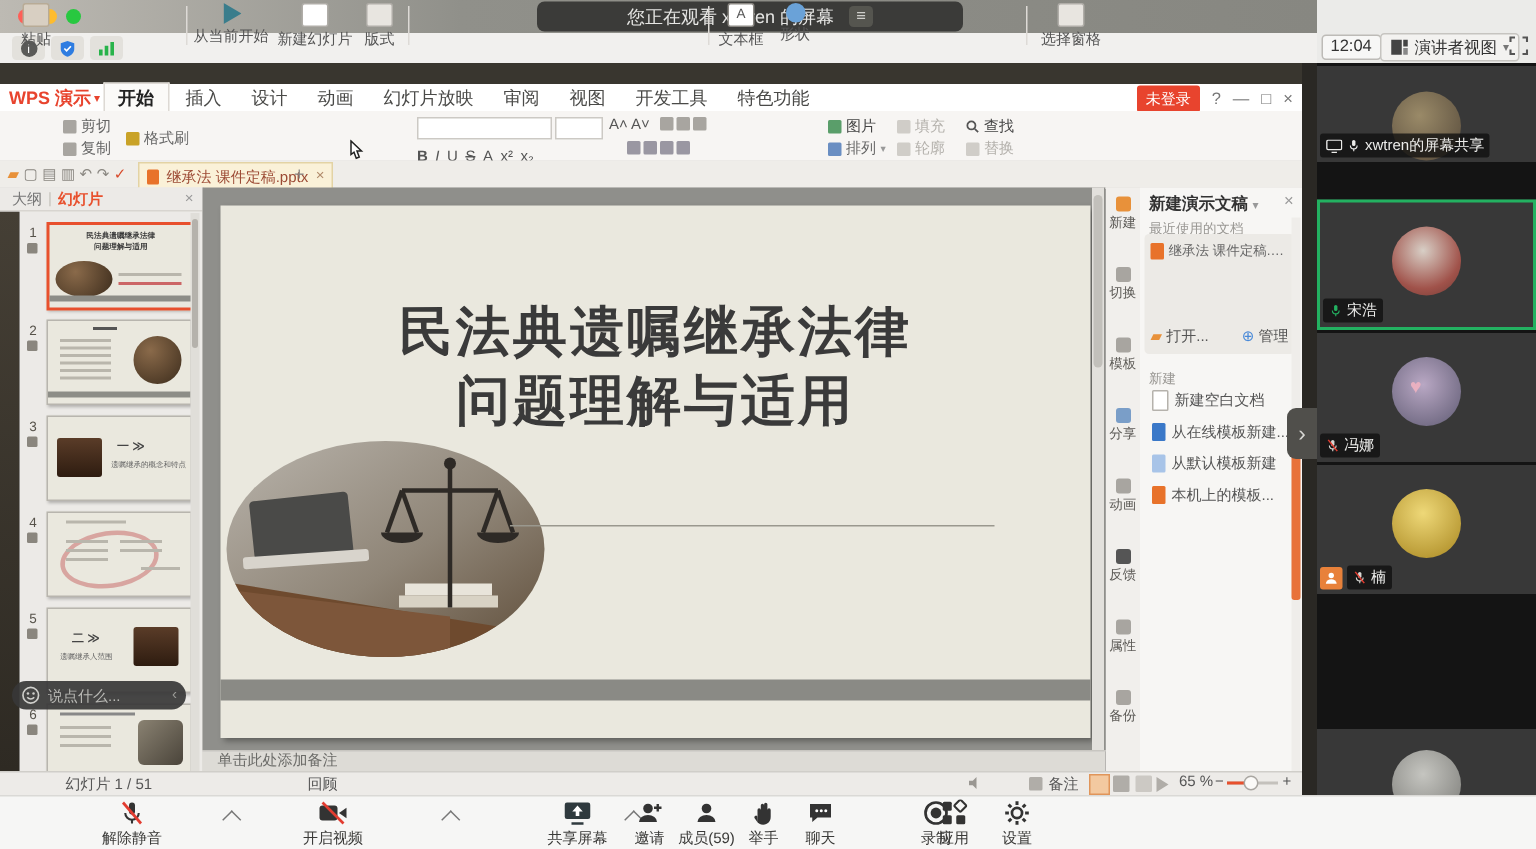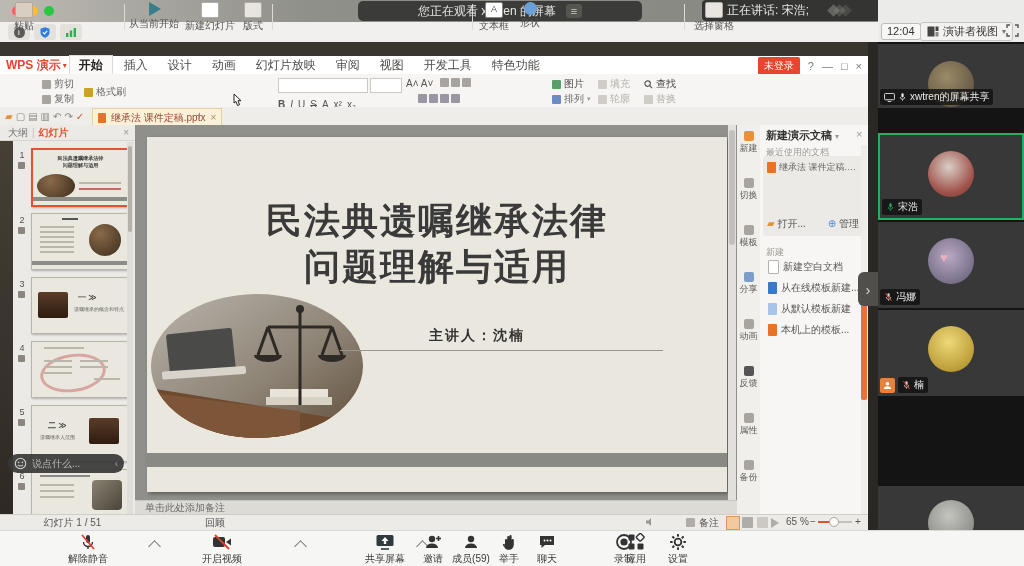--- a/index.html
+++ b/index.html
@@ -114,34 +114,20 @@
 <div class="screen">
 
   <div class="abs topstrip">
     <div class="abs light" style="left:12px;background:#ff5f57"></div>
     <div class="abs light" style="left:28px;background:#febc2e"></div>
     <div class="abs light" style="left:44px;background:#28c840"></div>
   </div>
   <div class="abs pill watchpill">
     <span>您正在观看 xwtren 的屏幕</span>
     <span class="listbox">≡</span>
-  </div>
-  <div class="abs pill speakpill">
-    <svg width="11" height="12" viewBox="0 0 12 12">
-        <rect x="4.5" y="1" width="3" height="5.5" rx="1.5" fill="#c8c8c4"></rect>
-        <path d="M3 6a3 3 0 0 0 6 0" fill="none" stroke="#c8c8c4"></path>
-        <line x1="6" y1="9" x2="6" y2="11" stroke="#c8c8c4"></line>
-        <line x1="2" y1="1" x2="10" y2="11" stroke="#e23c30" stroke-width="1.4"></line>
-      </svg>
-    <span>正在讲话: 宋浩;</span>
-    <span style="margin-left:14px;display:flex">
-        <span class="diamond"></span>
-        <span class="diamond" style="margin-left:-3px;opacity:.35"></span>
-        <span class="diamond" style="margin-left:-3px;opacity:.25"></span>
-      </span>
   </div>
   <div class="abs topright"></div>
 
   <div class="abs menubar"></div>
   <div class="abs mbicon" style="left:8px">
       <span style="width:11px;height:11px;border-radius:50%;background:#5a5a58;color:#fff;font-size:8px;line-height:11px;text-align:center;display:inline-block">i</span>
     </div>
   <div class="abs mbicon" style="left:34px">
       <svg width="12" height="13" viewBox="0 0 16 16">
         <path d="M8 1 14 3v5c0 3.6-2.5 6-6 7-3.5-1-6-3.4-6-7V3Z" fill="#2f7de1"></path>
@@ -422,21 +408,20 @@
           <line x1="118" y1="34" x2="108" y2="62"></line>
             <line x1="118" y1="34" x2="128" y2="62"></line>
           <line x1="182" y1="34" x2="172" y2="62"></line>
             <line x1="182" y1="34" x2="192" y2="62"></line>
         </g>
         <path d="M104 62h28a14 7 0 0 1-28 0Z" fill="#2e2a26"></path>
         <path d="M168 62h28a14 7 0 0 1-28 0Z" fill="#2e2a26"></path>
         <circle cx="150" cy="16" r="4" fill="#2e2a26"></circle>
       </g>
     </svg>
-    <div class="presline" style="left:160px;top:190px;width:340px">主讲人：沈楠</div>
     <div class="hr1"></div>
     <div class="slideband"></div>
   </div>
   <div class="abs vscroll"></div>
   <div class="abs vthumb"></div>
 
   <div class="abs notesbar">单击此处添加备注</div>
   <div class="abs statusbar"></div>
   <div class="abs stxt slcounter">幻灯片 1 / 51</div>
   <div class="abs stxt" style="left:205px">回顾</div>

